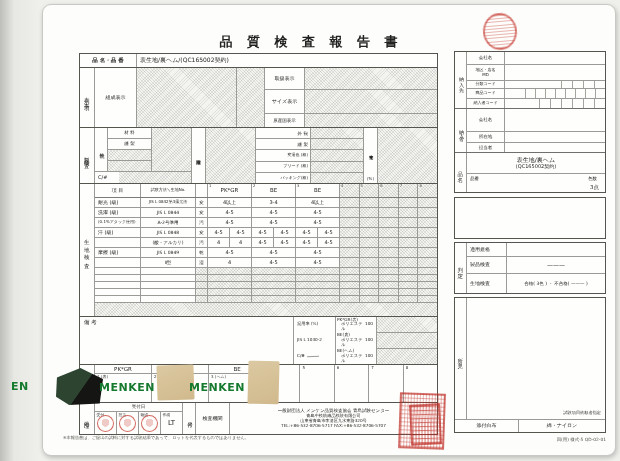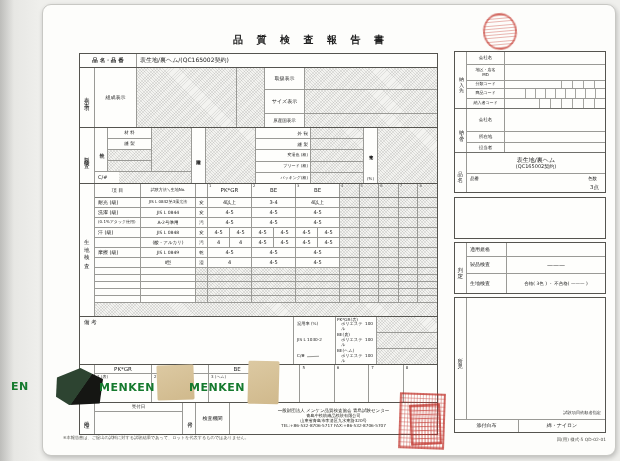--- a/index.html
+++ b/index.html
@@ -30,21 +30,21 @@
   .fs4{font-size:4px}.fs42{font-size:4.2px}.fs45{font-size:4.5px}.fs5{font-size:5px}
   .fs55{font-size:5.5px}.fs6{font-size:6px}.fs7{font-size:7px}.fs8{font-size:8px}
   .b{font-weight:bold}
   .w12{width:12px}.w13{width:13px}.w14{width:14px}.w15{width:15px}.w28{width:28px}
   .w34{width:34px}.w38{width:38px}.w40{width:40px}.w41{width:41px}.w42{width:42px}
   .w44{width:44px}.w46{width:46px}.w50{width:50px}.w53{width:53px}.w55{width:55px}
   .w57{width:57px}.w64{width:64px}.w88{width:88px}.w96{width:96px}
   .w97{width:97px}.w100{width:100px}.w214{width:214px}
   .h9{height:9px}.h10{height:10px}.h11{height:11px}.h14{height:14px}.h22{height:22px}.h24{height:24px}
   .title { position:absolute; left:140px; top:28px; width:256px; text-align:center;
-    font-size:10px; font-weight:bold; letter-spacing:5px; color:#222; }
+    font-size:13px; font-weight:bold; letter-spacing:5px; color:#222; }
   .ltable { position:absolute; left:36px; top:48px; width:359px; height:382px;
     border:1px solid #55544f; background:#fefefc; line-height:1.15; }
   .sec { border-bottom:1px solid #55544f; flex:none; }
   .thead { border-bottom:1px solid #7b7b77; }
   .corner { position:absolute; top:0; left:1px; font-size:3.8px; color:#444; }
   .labright { display:flex; align-items:center; justify-content:flex-end; padding-right:2px; }
   .mixrow { flex:1; display:flex; flex-direction:column; justify-content:center; padding:0 1px; }
   .mixsub { display:flex; padding-left:4px; }
   .pct { margin-left:auto; padding-right:2px; }
   .sublab { position:absolute; top:1px; left:2px; font-size:4px; color:#333; }
@@ -467,20 +467,38 @@
             <span class="sublab">8</span>
           </div>
     </div>
 
     <div class="r fx">
       <div class="w15 br cen">
             <span class="vt ls2 fs55">処理</span>
           </div>
       <div class="w88 br col">
         <div class="bb cen fs45" style="height:9px">受付日</div>
+        <div class="r fx">
+          <div class="fx br rel">
+                <span class="steplab">受付</span>
+                <div class="ringstamp"></div>
+              </div>
+          <div class="fx br rel">
+                <span class="steplab">担当</span>
+                <div class="ringstamp"></div>
+              </div>
+          <div class="fx br rel">
+                <span class="steplab">確認</span>
+                <div class="ringstamp"></div>
+              </div>
+          <div class="fx rel cen fs7">
+                <span class="steplab">作成</span>
+                <span>LT</span>
+              </div>
+        </div>
       </div>
       <div class="w13 br cen">
             <span class="vt ls1 fs5">発行</span>
           </div>
       <div class="w34 br cen fs5">検査機関</div>
       <div class="fx col orgtxt">
         <span style="font-size:4.5px">一般財団法人 メンケン品質検査協会 青島試験センター</span>
         <span>青島中検紡織品検験有限公司</span>
         <span>山東省青島市李滄区九水東路320号</span>
         <span>TEL:+86-532-8706-5717  FAX:+86-532-8706-5707</span>

